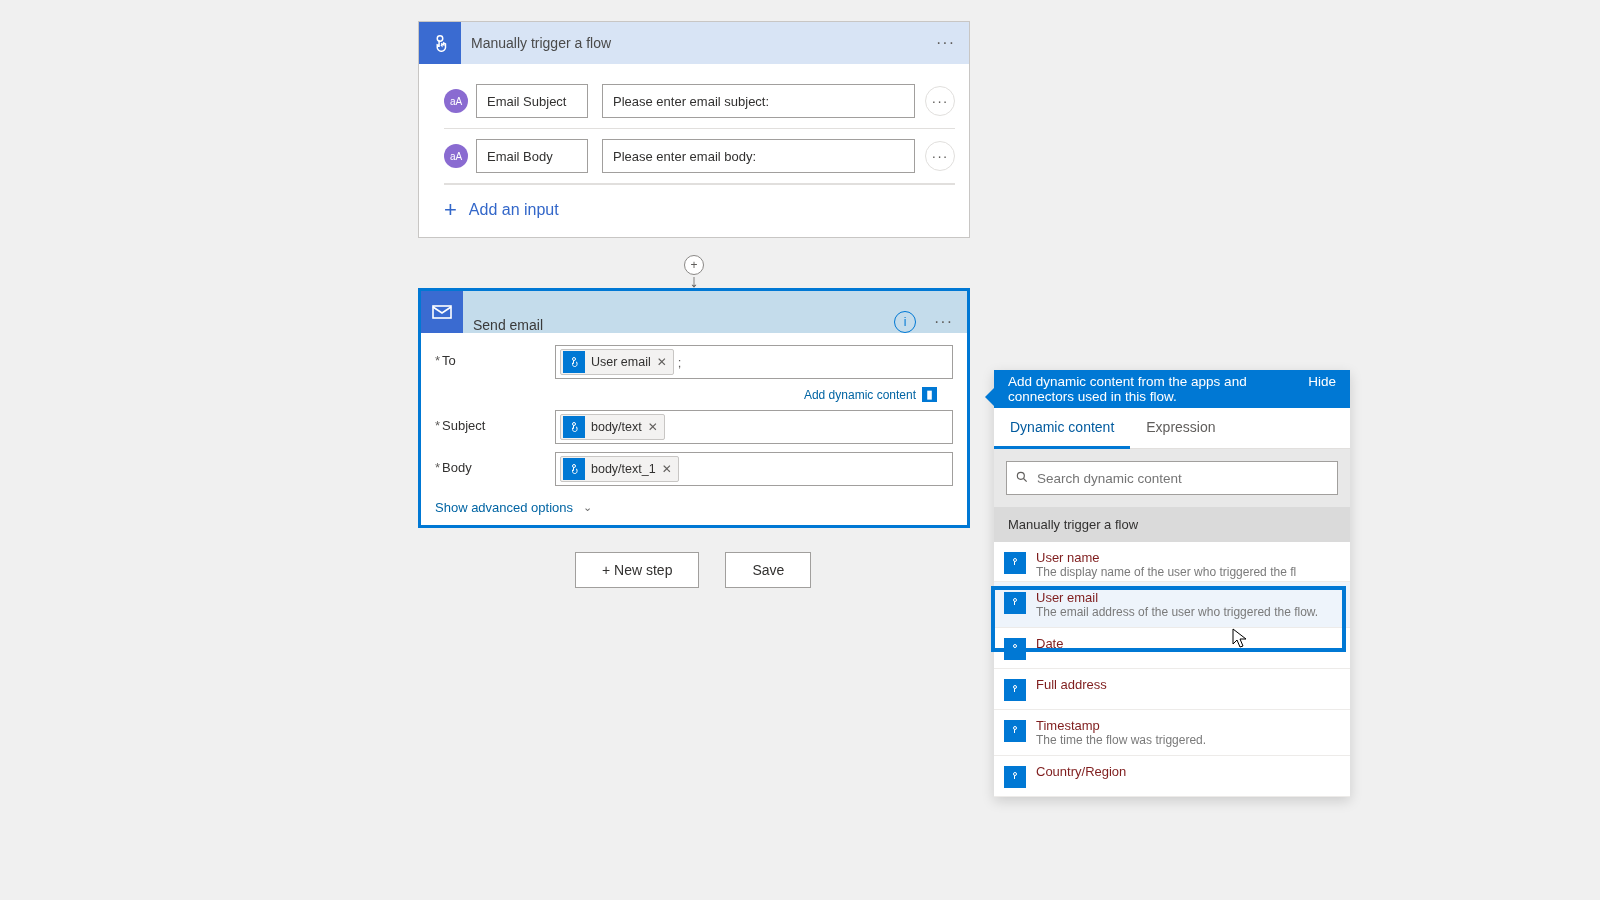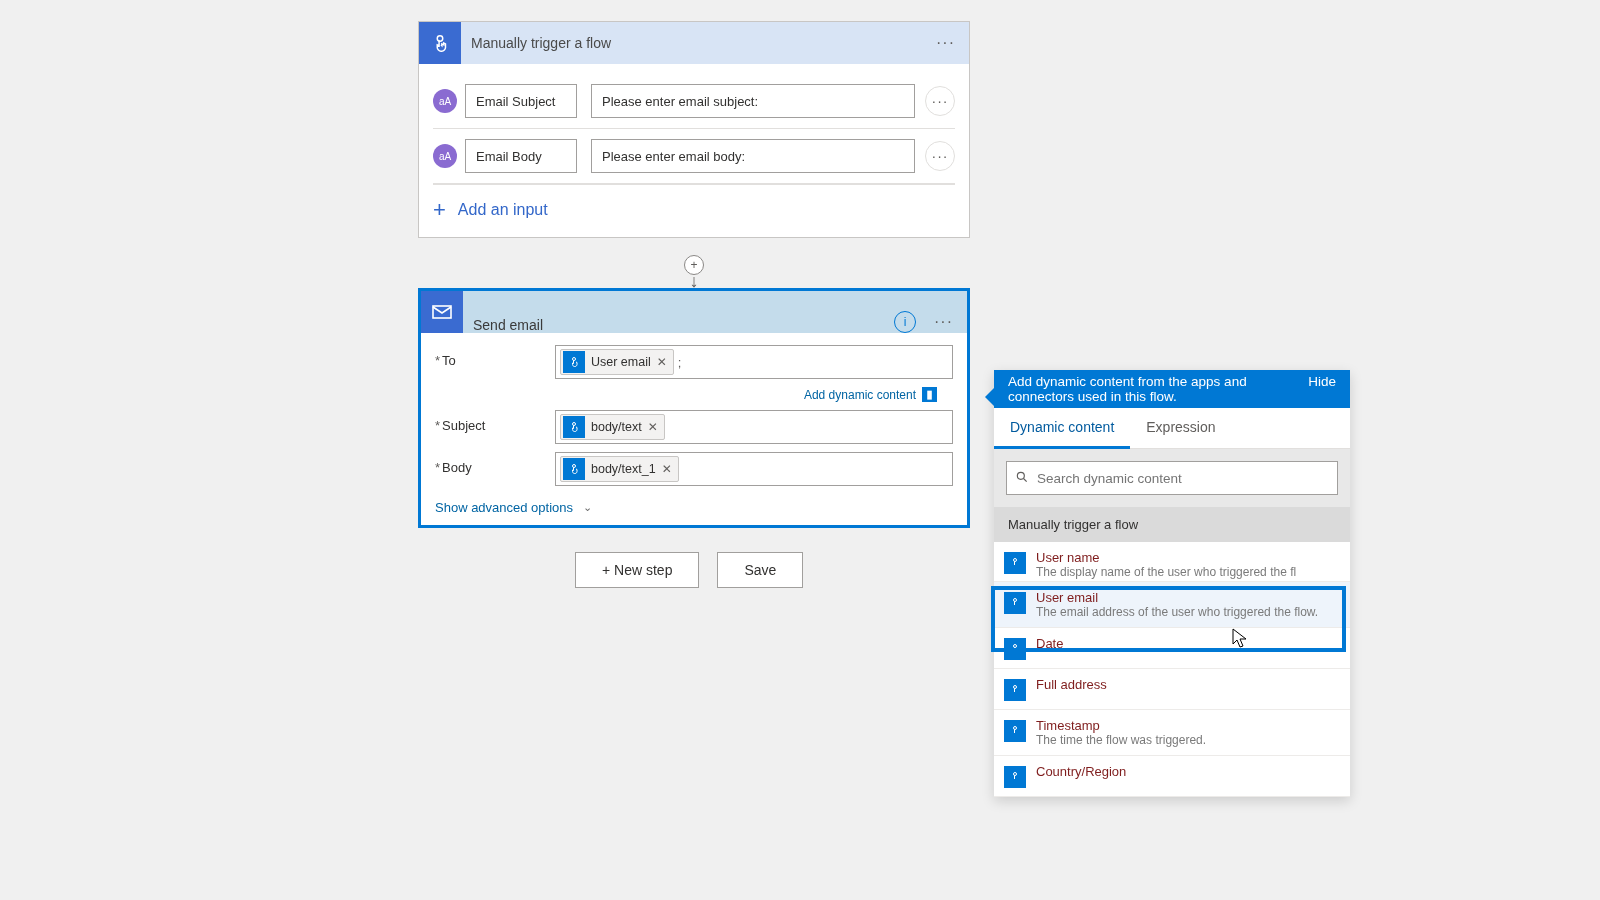--- a/index.html
+++ b/index.html
@@ -37,21 +37,21 @@
   }
   .trigger-title { margin-left: 10px; color: #4a4a4a; }
   .ellipsis {
     margin-left: auto;
     margin-right: 14px;
     color: #605e5c;
     font-size: 16px;
     letter-spacing: 1px;
     cursor: pointer;
   }
-  .trigger-body { padding: 10px 14px 10px 14px; }
+  .trigger-body { padding: 10px 14px 10px 14px; margin-left: 11px; }
   .input-row {
     display: flex;
     align-items: center;
     padding: 10px 0;
     border-bottom: 1px solid #e1dfdd;
   }
   .input-row:last-of-type { border-bottom: none; }
   .type-chip {
     width: 24px; height: 24px; border-radius: 50%;
     background: #8a6bd1; color: #fff;
@@ -178,21 +178,21 @@
     color: #0164a3; font-size: 13px; padding-top: 6px; cursor: pointer;
     display: flex; align-items: center;
   }
   .chev { margin-left: 10px; font-size: 11px; color: #6b6b6b; }
 
   .semicolon { font-size: 13px; color: #605e5c; }
 
   
   .bottom-buttons {
     position: absolute; left: 575px; top: 552px;
-    display: flex; gap: 18px;
+    display: flex; gap: 26px;
   }
   .btn {
     border: 1px solid #a19f9d;
     background: #fff;
     padding: 9px 26px;
     font-size: 14px;
     cursor: pointer;
     color: #323130;
   }
 

